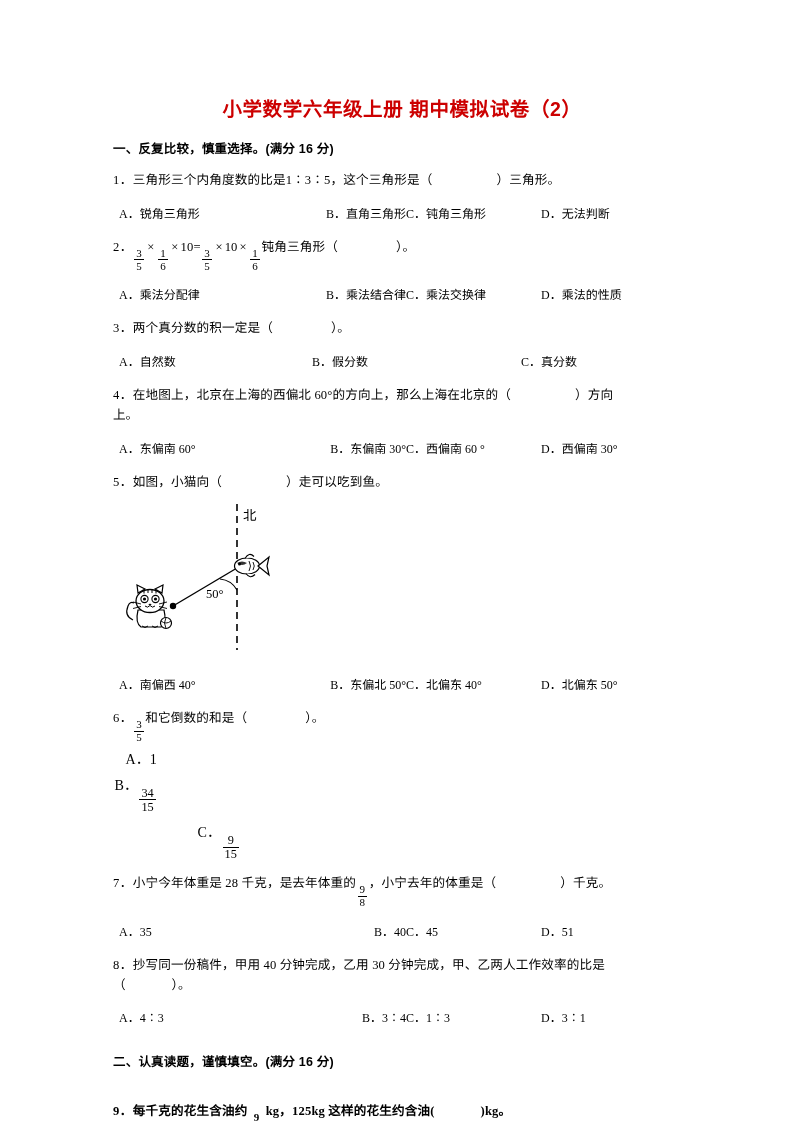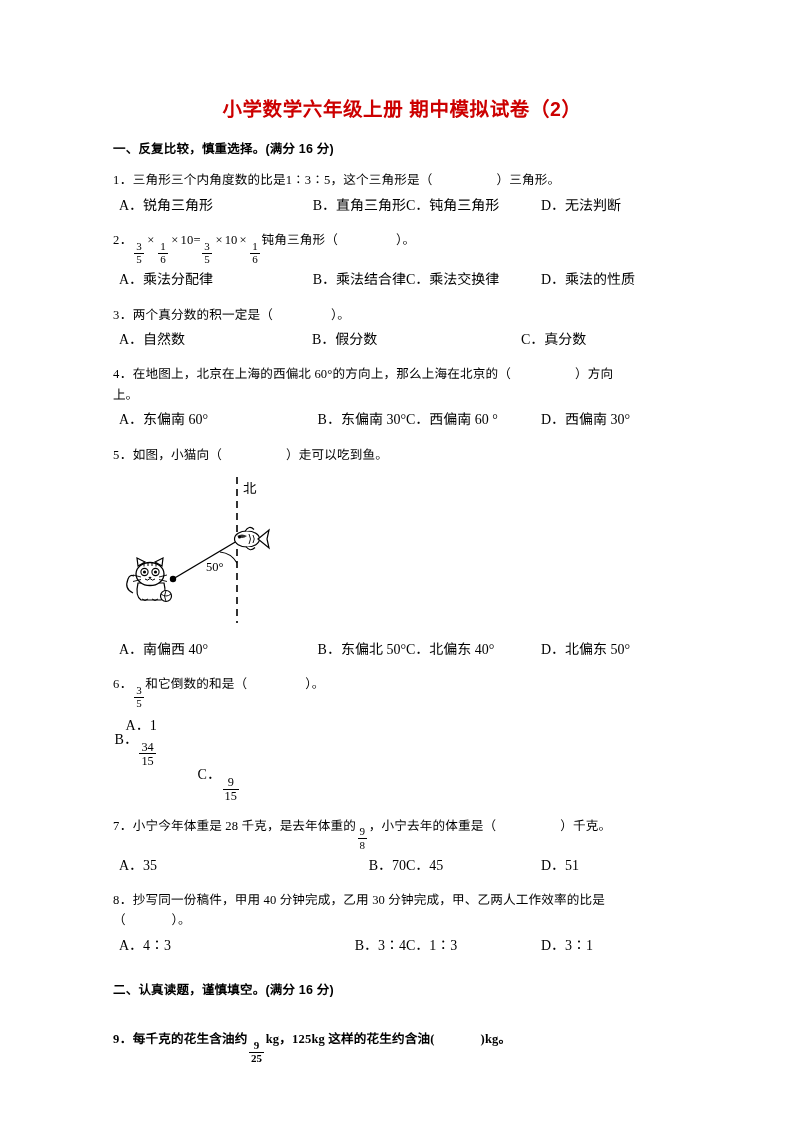--- a/index.html
+++ b/index.html
@@ -58,37 +58,37 @@
     letter-spacing: 0.4px;
   }
   .q-cont {
     font-size: 12.6px;
     line-height: 1.62;
   }
 
   
   .opts {
     display: flex;
-    margin-top: 4px;
-    font-size: 14px;
+    margin-top: 14px;
+    font-size: 12px;
     line-height: 1.6;
   }
   .opts .opt {
     flex: 0 0 auto;
   }
   .opts.cols4 .opt:nth-child(1) { width: 144px; padding-left: 6px; }
   .opts.cols4 .opt:nth-child(2) { width: 143px; text-align: right; }
   .opts.cols4 .opt:nth-child(3) { width: 135px; }
   .opts.cols4 .opt:nth-child(4) { width: auto; }
 
   .opts.cols3 .opt:nth-child(1) { width: 193px; padding-left: 6px; }
   .opts.cols3 .opt:nth-child(2) { width: 209px; }
   .opts.cols3 .opt:nth-child(3) { width: auto; }
 
-  .opts.frac { margin-top: 7px; }
+  .opts.frac { margin-top: 7px; gap: 12px; }
   .gap-sm { display:inline-block; width: 46px; }
   .gap-md { display:inline-block; width: 58px; }
   .gap-lg { display:inline-block; width: 64px; }
 
   
   .frac {
     display: inline-flex;
     flex-direction: column;
     align-items: center;
     justify-content: center;
@@ -288,21 +288,21 @@
 
   <div class="q">
     <div class="q-stem">
       <span class="num">7．</span><span>小宁今年体重是 28 千克，是去年体重的</span><span class="frac big">
           <span class="n">9</span>
           <span class="d">8</span>
         </span><span>，小宁去年的体重是（</span><span class="gap-lg"></span><span>）千克。</span>
     </div>
     <div class="opts cols4">
       <div class="opt">A．35</div>
-      <div class="opt">B．70</div>
+      <div class="opt">B．40</div>
       <div class="opt">C．45</div>
       <div class="opt">D．51</div>
     </div>
   </div>
 
   <div class="q">
     <div class="q-stem">
       <span class="num">8．</span><span>抄写同一份稿件，甲用 40 分钟完成，乙用 30 分钟完成，甲、乙两人工作效率的比是</span>
     </div>
     <div class="q-cont">

